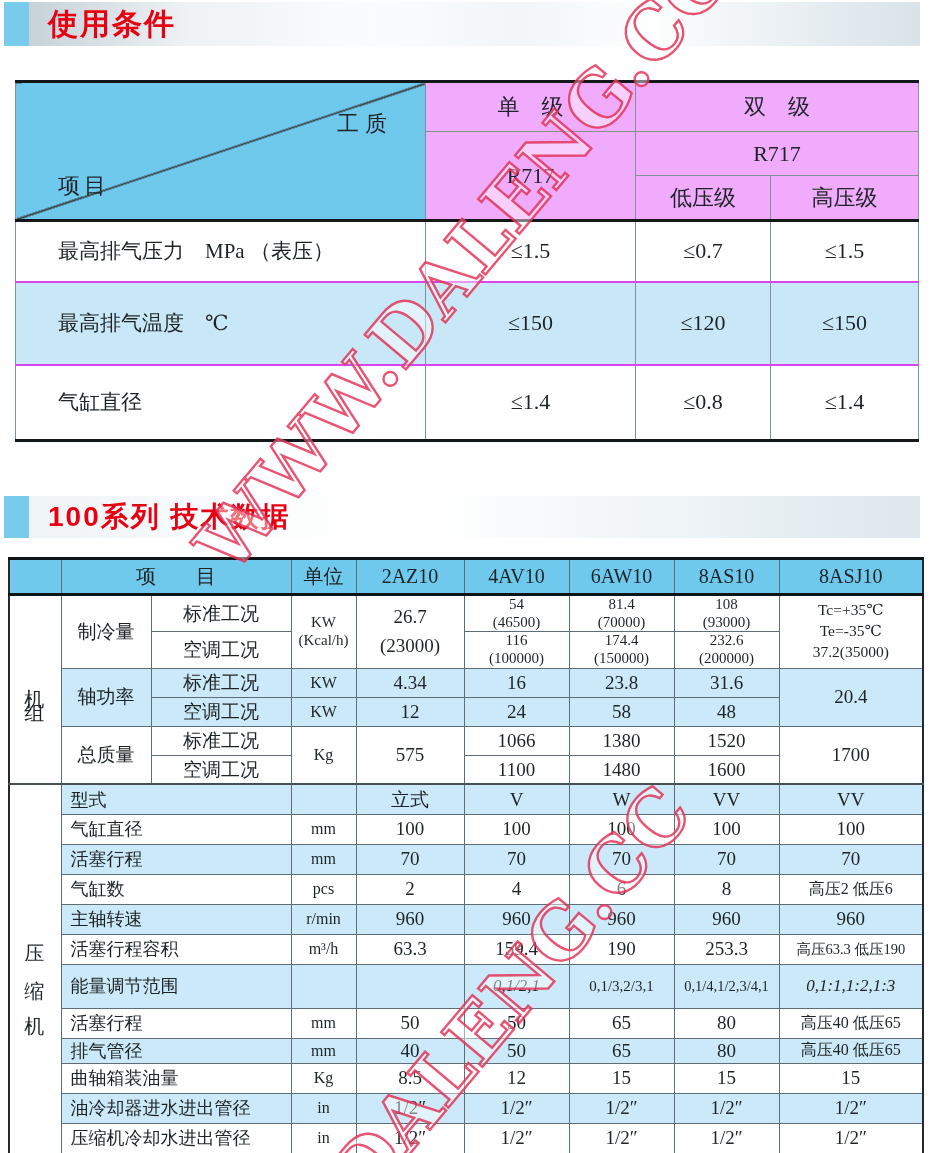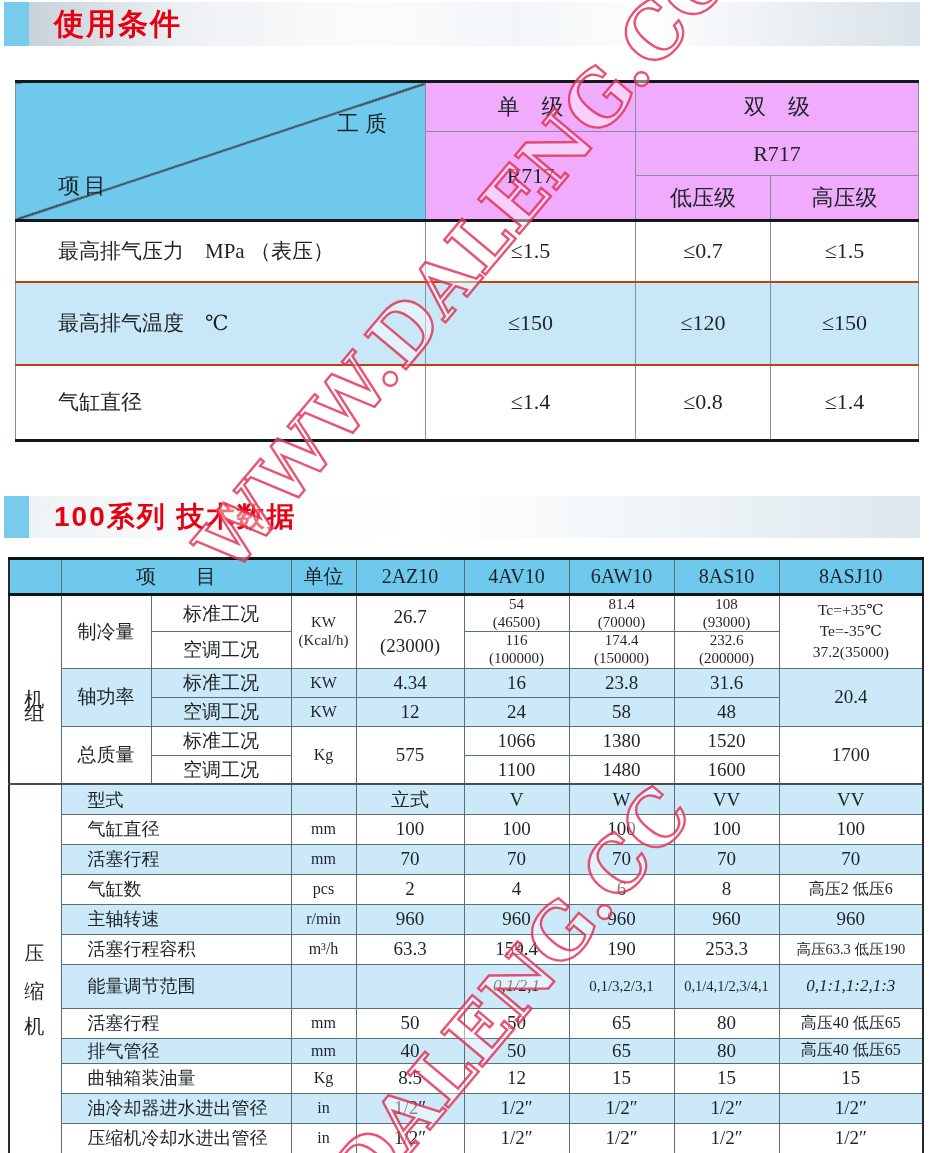--- a/index.html
+++ b/index.html
@@ -4,49 +4,49 @@
 <style>
   html,body{margin:0;padding:0;}
   body{width:930px;height:1153px;position:relative;overflow:hidden;background:#fff;
        font-family:"Liberation Serif","DejaVu Serif",serif;color:#1d2326;}
 
   
   .titlebar{position:absolute;left:4px;width:916px;height:44px;}
   .titlebar .sq{position:absolute;left:0;top:0;width:25px;height:100%;background:#79cbec;}
   .titlebar .grad{position:absolute;left:25px;right:0;top:0;bottom:0;
       background:linear-gradient(90deg,#c7d2d9 0%,#eef2f4 18%,#fbfcfd 38%,#f2f6f8 55%,#fdfefe 70%,#e9eff3 86%,#d9e3e9 100%);}
-  .titlebar .ttl{position:absolute;left:50px;top:0;line-height:44px;
+  .titlebar .ttl{position:absolute;left:44px;top:0;line-height:44px;
       font-family:"Liberation Sans","DejaVu Sans",sans-serif;font-weight:bold;
       font-size:30px;color:#e60012;letter-spacing:2px;white-space:nowrap;}
 
   
   .t1wrap{position:absolute;left:15px;top:80px;}
   table{border-collapse:collapse;table-layout:fixed;}
   .t1{width:903px;border-top:3px solid #14181a;border-bottom:3px solid #14181a;
       border-left:1px solid #92a2a8;border-right:1px solid #92a2a8;}
   .t1 td{border:1px solid #7f9199;text-align:center;font-size:22px;padding:0;}
   .t1 .hb{background:#f0abfc;}
   .t1 .hsep{border-bottom:3px solid #14181a;}
-  .t1 tr.dr td{border-top:2px solid #c2410c;}
+  .t1 tr.dr td{border-top:2px solid #d946ef;}
   .t1 td.lbl{text-align:left;padding-left:42px;font-size:21px;}
   .t1 tr.band td{background:#c9e8f7;}
   .diag{position:relative;background:#6ec9ec;
       background-image:linear-gradient(to bottom right,transparent calc(50% - 1px),#3f4b50 calc(50% - 1px),#3f4b50 calc(50% + 1px),transparent calc(50% + 1px));}
   .diag .c-top{position:absolute;right:32px;top:26px;font-size:22px;letter-spacing:6px;}
   .diag .c-bot{position:absolute;left:42px;bottom:18px;font-size:22px;letter-spacing:4px;}
 
   
   .t2wrap{position:absolute;left:8px;top:557px;}
   .t2{width:914px;border-top:3px solid #101417;border-left:2px solid #24292c;border-right:2px solid #24292c;}
   .t2 td{border:1px solid #5d6e76;text-align:center;font-size:19px;padding:0;}
   .t2 tr.hdr td{background:#6ec9ec;border-bottom:3px solid #101417;font-size:20px;}
   .t2 tr.band td{background:#cbe9f8;}
   .t2 tr td.acell{background:#fff;}
   .t2 .gsep{border-top:2px solid #454f54;}
-  .t2 td.lbl{text-align:left;padding-left:26px;font-size:18px;}
+  .t2 td.lbl{text-align:left;padding-left:9px;font-size:18px;}
   .t2 td.unit{font-size:16px;}
   .t2 .ml{white-space:pre-line;font-size:15px;line-height:1.18;}
   .t2 .ml2{white-space:pre-line;font-size:19px;line-height:1.5;}
   .t2 .mlj{white-space:pre-line;font-size:15.5px;line-height:1.35;}
   .t2 .s17{font-size:17px;font-style:italic;}
   .t2 .s16{font-size:16px;}
   .t2 .s15{font-size:15px;}
   .t2 .s14{font-size:14.5px;}
   .vlabel{writing-mode:vertical-rl;text-orientation:upright;font-size:20px;}
   .vl-a{letter-spacing:14px;}

